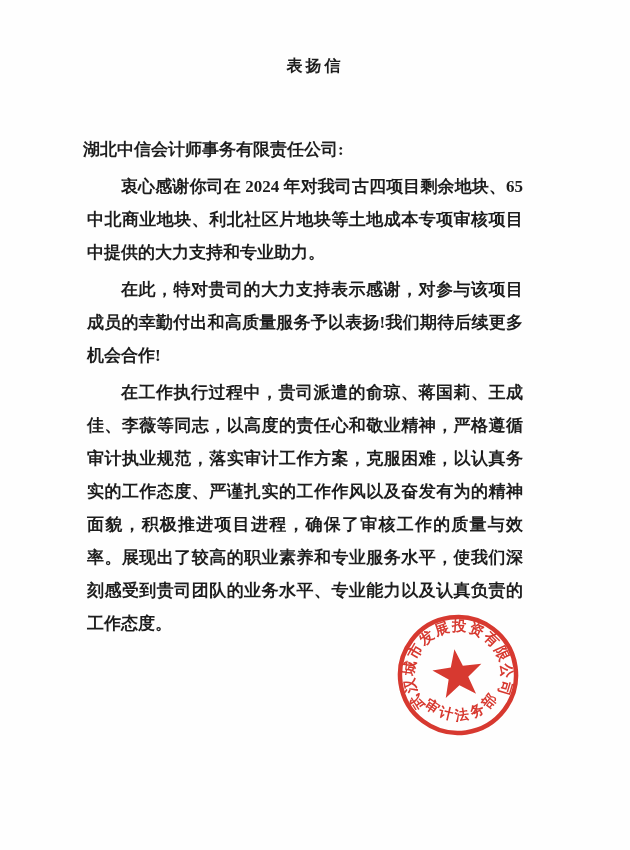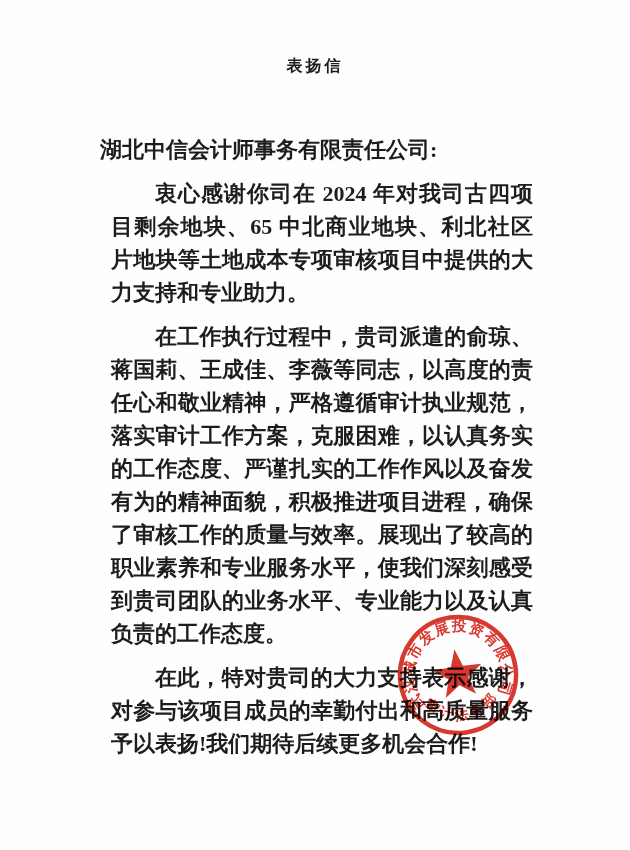--- a/index.html
+++ b/index.html
@@ -20,34 +20,34 @@
     margin: 0;
     padding-top: 52px;
     text-align: center;
     font-size: 16px;
     line-height: 28px;
     font-weight: 700;
     letter-spacing: 3px;
   }
   .content {
     position: absolute;
-    left: 100px;
+    left: 83px;
     top: 133px;
     width: 444px;
-    font-size: 22px;
+    font-size: 17px;
     line-height: 33px;
     font-weight: 600;
     text-align: justify;
   }
   .salutation {
     margin: 0;
     font-weight: 700;
   }
   p.para {
-    margin: 11px;
+    margin: 4px;
     text-indent: 2em;
   }
   .para-1 { margin-top: 17px; }
   .para-2 { margin-top: 0; }
   .para-3 { margin-top: 10px; }
   .signature {
     margin-top: 89px;
     text-align: right;
     text-indent: 0;
   }
@@ -72,22 +72,22 @@
 </head>
 <body>
 
 <div class="page">
 
   <h1 class="title">表扬信</h1>
 
   <div class="content">
     <p class="salutation">湖北中信会计师事务有限责任公司:</p>
     <p class="para para-1">衷心感谢你司在 2024 年对我司古四项目剩余地块、65 中北商业地块、利北社区片地块等土地成本专项审核项目中提供的大力支持和专业助力。</p>
+    <p class="para para-3">在此，特对贵司的大力支持表示感谢，对参与该项目成员的幸勤付出和高质量服务予以表扬!我们期待后续更多机会合作!</p>
     <p class="para para-2">在工作执行过程中，贵司派遣的俞琼、蒋国莉、王成佳、李薇等同志，以高度的责任心和敬业精神，严格遵循审计执业规范，落实审计工作方案，克服困难，以认真务实的工作态度、严谨扎实的工作作风以及奋发有为的精神面貌，积极推进项目进程，确保了审核工作的质量与效率。展现出了较高的职业素养和专业服务水平，使我们深刻感受到贵司团队的业务水平、专业能力以及认真负责的工作态度。</p>
-    <p class="para para-3">在此，特对贵司的大力支持表示感谢，对参与该项目成员的幸勤付出和高质量服务予以表扬!我们期待后续更多机会合作!</p>
   </div>
 
   <svg class="stamp" viewBox="0 0 150 150" xmlns="http://www.w3.org/2000/svg" aria-hidden="true">
     <defs>
       <path id="seal-top-arc" d="M 39,100.2 A 44,44 0 1 1 111,100.2" fill="none"></path>
       <path id="seal-bottom-arc" d="M 37.5,101 A 47,47 0 0 0 112.5,101" fill="none"></path>
     </defs>
     <circle cx="75" cy="75" r="58" fill="none" stroke="#d5281e" stroke-width="4.5"></circle>
     <path d="M 75,49 L 81.1,66.6 L 99.7,67.0 L 84.9,78.2 L 90.3,96.0 L 75,85.4 L 59.7,96.0 L 65.1,78.2 L 50.3,67.0 L 68.9,66.6 Z" fill="#d5281e"></path>
     <text font-size="14.5" letter-spacing="1.5" font-weight="700" fill="#d5281e" font-family="Liberation Serif, serif" text-anchor="middle">

